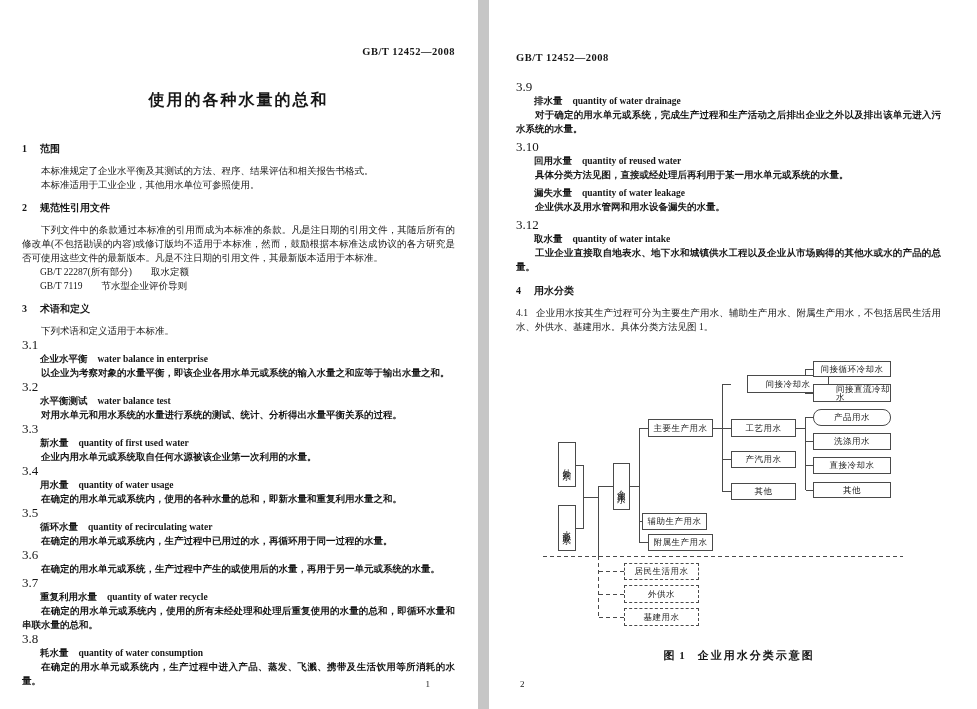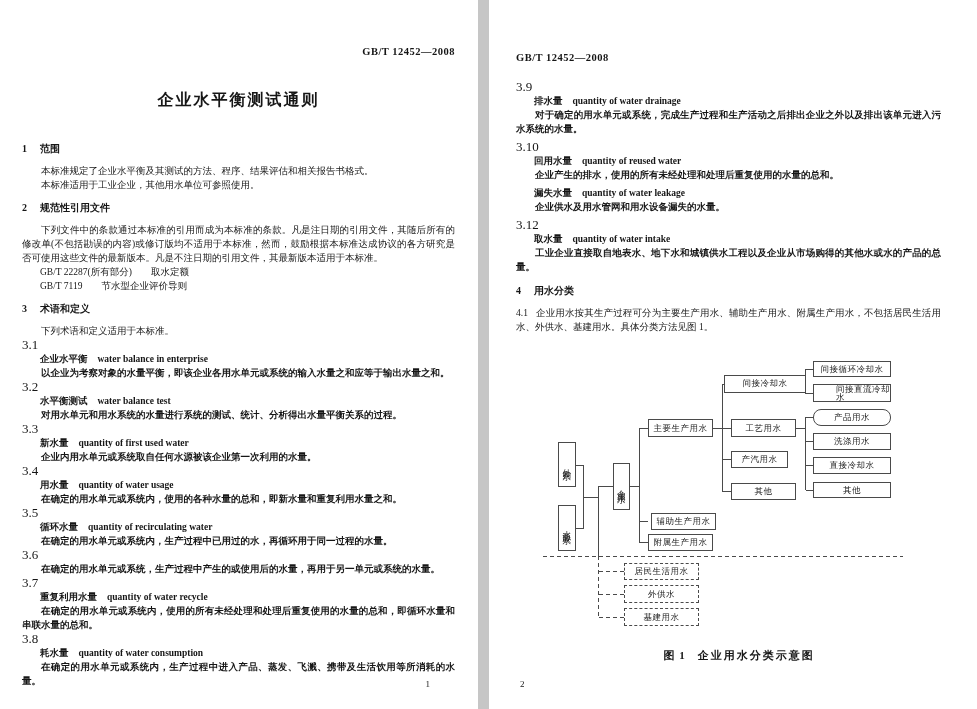--- a/index.html
+++ b/index.html
@@ -44,21 +44,21 @@
       font-size:11px;font-weight:bold;letter-spacing:1px;}
   .fig-caption .fig-title{margin-left:12px;letter-spacing:2px;}
 </style>
 </head>
 <body>
 
 <div class="spread">
 
   <div class="page page-left">
     <div class="page-header header-right">GB/T 12452—2008</div>
-    <div class="doc-title">企业水平衡测试通则</div>
+    <div class="doc-title">使用的各种水量的总和</div>
 
     <div class="sec-heading first">
       <span class="sec-num">1</span><span>范围</span>
     </div>
     <p class="after-heading indent">本标准规定了企业水平衡及其测试的方法、程序、结果评估和相关报告书格式。</p>
     <p class="indent">本标准适用于工业企业，其他用水单位可参照使用。</p>
 
     <div class="sec-heading">
       <span class="sec-num">2</span><span>规范性引用文件</span>
     </div>
@@ -120,21 +120,21 @@
     <div class="page-header header-left">GB/T 12452—2008</div>
 
     <div class="term rterm" style="margin-top:16px;">
       <div class="term-num">3.9</div>
       <div class="term-name"><span class="zh">排水量</span><span class="en">quantity of water drainage</span></div>
       <p class="term-def">对于确定的用水单元或系统，完成生产过程和生产活动之后排出企业之外以及排出该单元进入污水系统的水量。</p>
     </div>
     <div class="term rterm">
       <div class="term-num">3.10</div>
       <div class="term-name"><span class="zh">回用水量</span><span class="en">quantity of reused water</span></div>
-      <p class="term-def">企业产生的排水，使用的所有未经处理和处理后重复使用的水量的总和。</p>
+      <p class="term-def">具体分类方法见图，直接或经处理后再利用于某一用水单元或系统的水量。</p>
     </div>
     <div class="term rterm">
       <div class="term-name"><span class="zh">漏失水量</span><span class="en">quantity of water leakage</span></div>
       <p class="term-def">企业供水及用水管网和用水设备漏失的水量。</p>
     </div>
     <div class="term rterm">
       <div class="term-num">3.12</div>
       <div class="term-name"><span class="zh">取水量</span><span class="en">quantity of water intake</span></div>
       <p class="term-def">工业企业直接取自地表水、地下水和城镇供水工程以及企业从市场购得的其他水或水的产品的总量。</p>
     </div>
@@ -148,26 +148,26 @@
       <svg class="dline-svg" width="488" height="709">
         <path d="M87 465 H95 M87 528 H95 M94.5 465 V528 M94.5 497 H110 M109.5 486 V556 M109.5 486 H124 M141 486 H151 M150.5 428 V543 M150.5 428 H159 M150.5 521 H159 M150.5 542 H159 M224 428 H234 M233.5 384 V492 M233.5 384 H242 M233.5 428 H242 M233.5 459 H242 M233.5 491 H242 M307 384 H317 M316.5 369 V394 M316.5 369 H324 M316.5 393 H324 M307 428 H317 M316.5 417 V490 M316.5 417 H324 M316.5 441 H324 M316.5 465 H324 M316.5 490 H324" fill="none" stroke="#4a4a4a" stroke-width="1" shape-rendering="crispEdges"></path>
         <path d="M54 556.5 H414 M109.5 556 V617 M109.5 571 H135 M109.5 594 H135 M109.5 617 H135" fill="none" stroke="#4a4a4a" stroke-width="1" stroke-dasharray="4 3" shape-rendering="crispEdges"></path>
       </svg>
 
       <div class="dbox vbox" style="left:69px;top:442px;width:18px;height:45px;">外购水</div>
       <div class="dbox vbox" style="left:69px;top:505px;width:18px;height:46px;">水源取水</div>
       <div class="dbox vbox" style="left:124px;top:463px;width:17px;height:47px;">企业用水</div>
 
       <div class="dbox" style="left:159px;top:419px;width:65px;height:18px;">主要生产用水</div>
-      <div class="dbox" style="left:162px;top:513px;width:65px;height:17px;">辅助生产用水</div>
+      <div class="dbox" style="left:153px;top:513px;width:65px;height:17px;">辅助生产用水</div>
       <div class="dbox" style="left:159px;top:534px;width:65px;height:17px;">附属生产用水</div>
 
-      <div class="dbox" style="left:235px;top:375px;width:82px;height:18px;font-family:Liberation Mono, monospace;">间接冷却水</div>
+      <div class="dbox" style="left:258px;top:375px;width:82px;height:18px;">间接冷却水</div>
       <div class="dbox" style="left:242px;top:419px;width:65px;height:18px;">工艺用水</div>
-      <div class="dbox" style="left:242px;top:451px;width:57px;height:17px;">产汽用水</div>
+      <div class="dbox" style="left:242px;top:451px;width:65px;height:17px;">产汽用水</div>
       <div class="dbox" style="left:242px;top:483px;width:65px;height:17px;">其他</div>
 
       <div class="dbox" style="left:324px;top:361px;width:78px;height:16px;">间接循环冷却水</div>
       <div class="dbox" style="left:324px;top:384px;width:78px;height:18px;padding-left:22px;">间接直流冷却水</div>
       <div class="dbox" style="left:324px;top:409px;width:78px;height:17px;border-radius:8px;">产品用水</div>
       <div class="dbox" style="left:324px;top:433px;width:78px;height:17px;">洗涤用水</div>
       <div class="dbox" style="left:324px;top:457px;width:78px;height:17px;">直接冷却水</div>
       <div class="dbox" style="left:324px;top:482px;width:78px;height:16px;">其他</div>
 
       <div class="dbox dashed" style="left:135px;top:563px;width:75px;height:17px;">居民生活用水</div>

